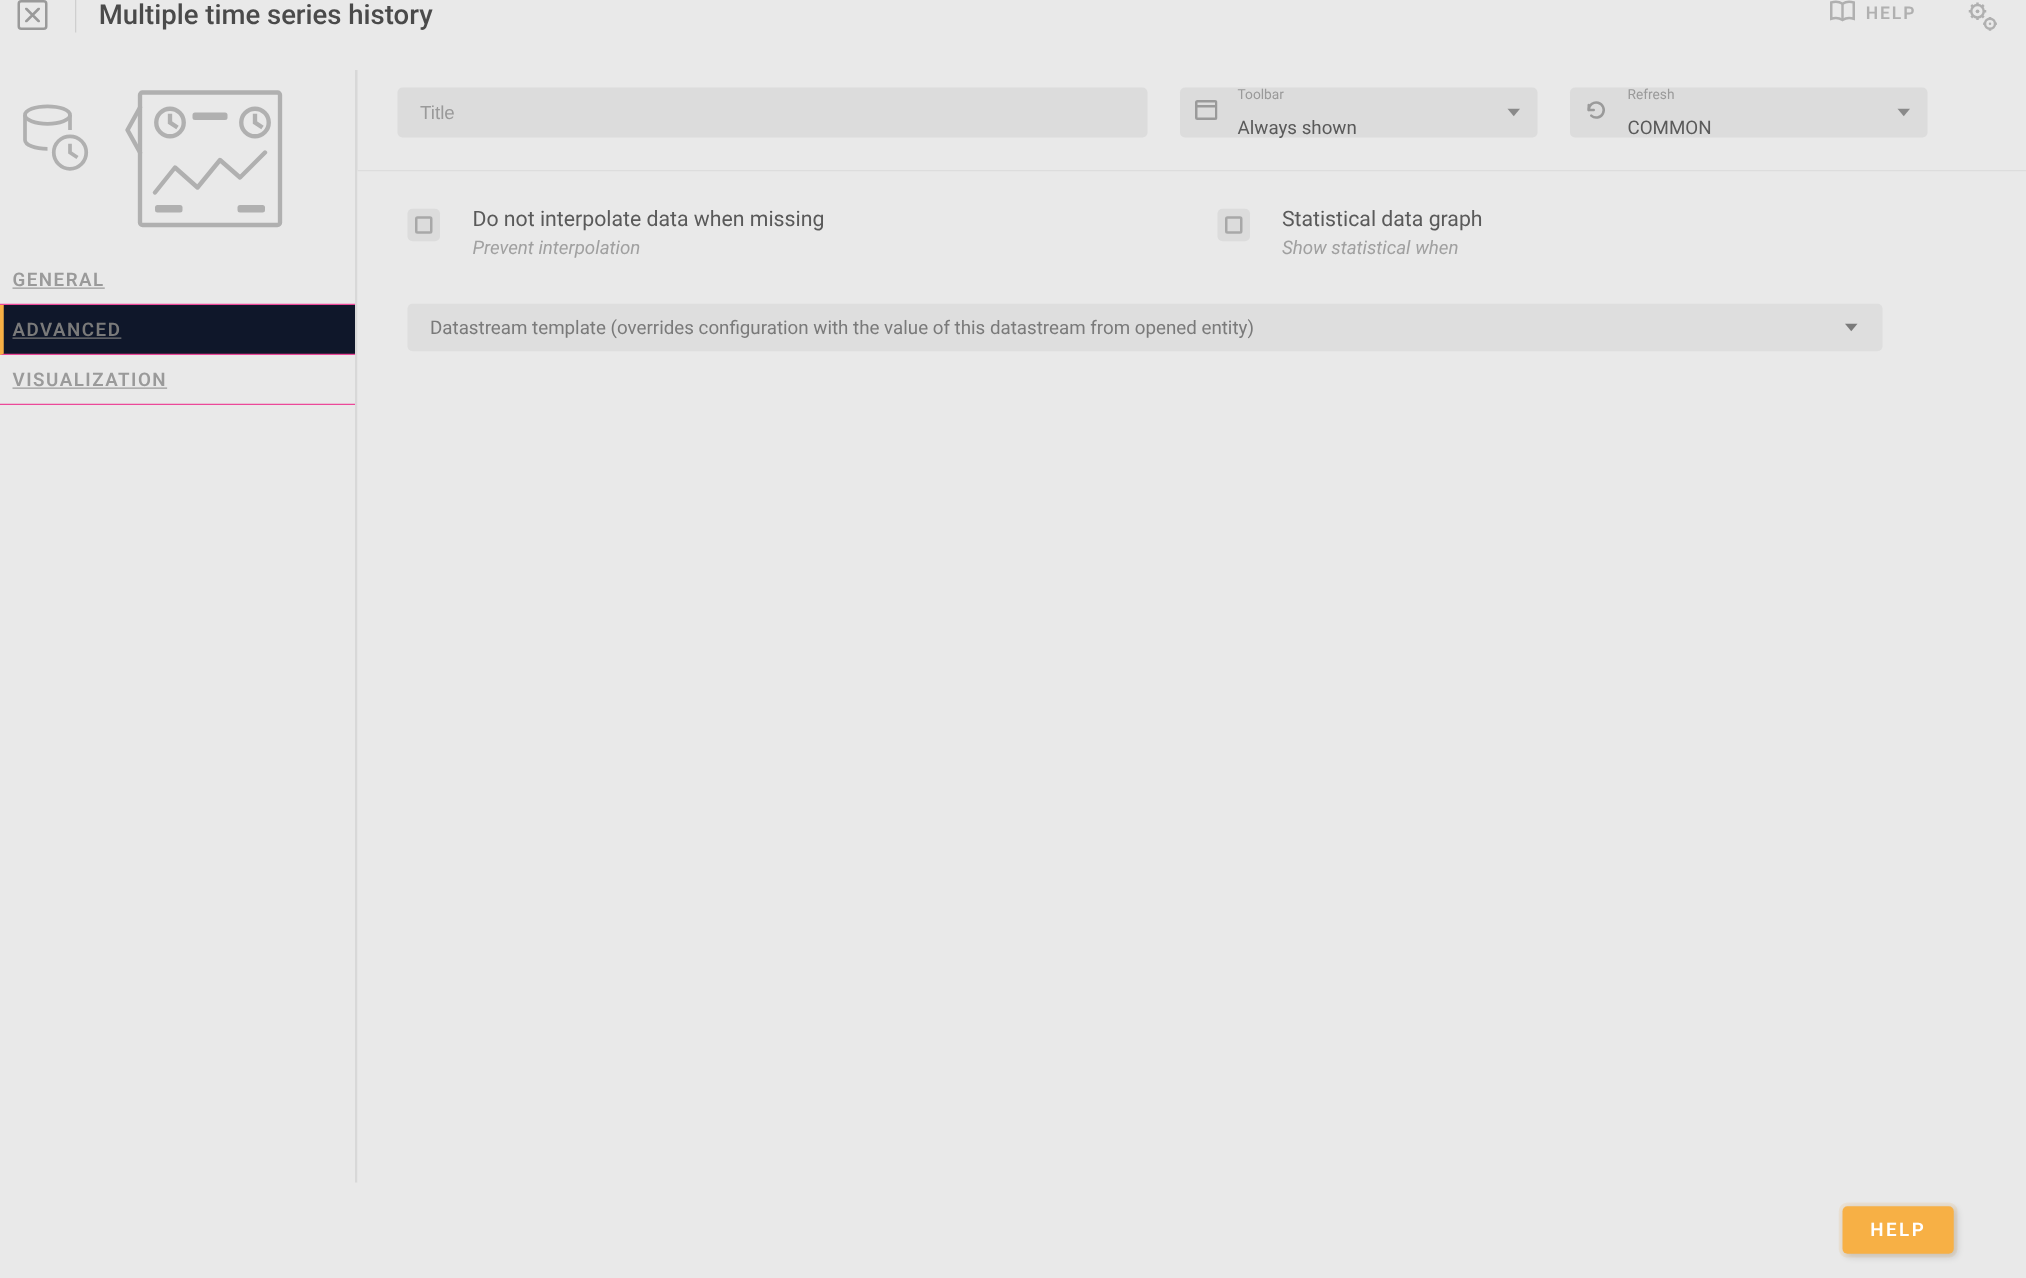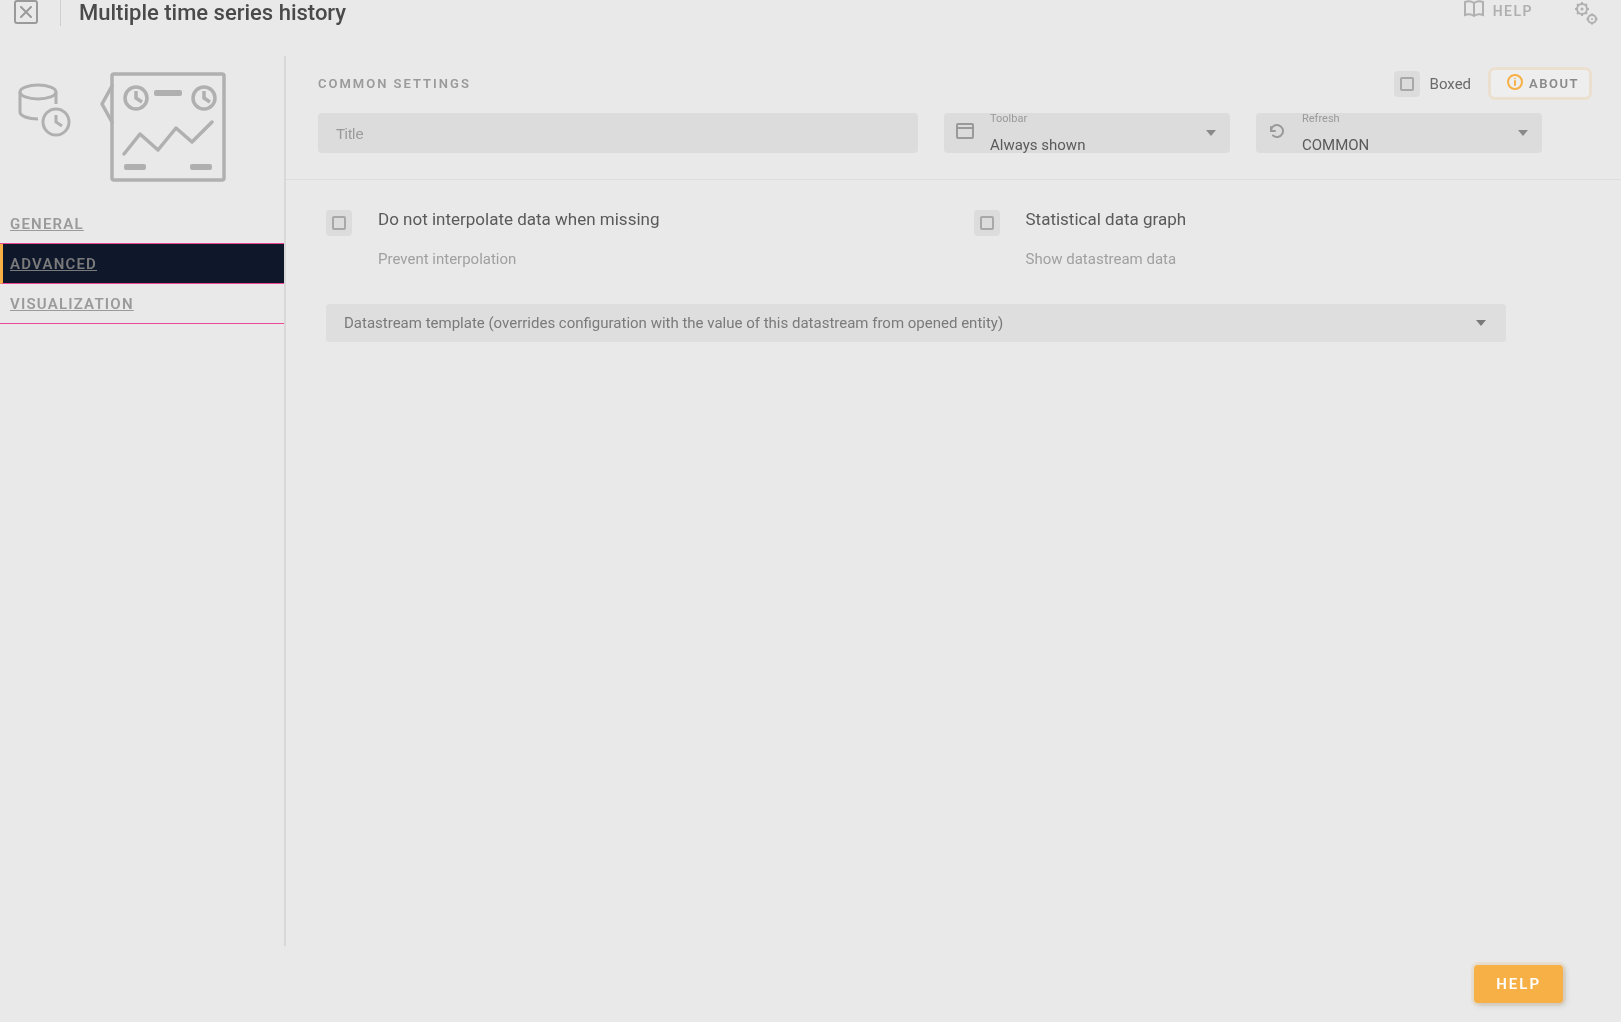--- a/index.html
+++ b/index.html
@@ -194,21 +194,21 @@
     grid-template-columns: 1fr 1fr;
     gap: 40px;
     margin-bottom: 36px;
   }
   .option {
     display: flex; align-items: flex-start;
   }
   .option .checkbox-square { margin-top: 2px; }
   .option-text { margin-left: 26px; }
   .option-title { font-size: 17px; color: #5a5a5a; line-height: 1.3; }
-  .option-sub { font-size: 15px; color: #a0a0a0; margin-top: 20px; }
+  .option-sub { font-size: 15px; color: #a0a0a0; margin-top: 2px; font-style: italic; }
 
   .datastream-select {
     background: #dedede;
     border-radius: 4px;
     height: 38px;
     display:flex; align-items:center;
     padding: 0 18px;
     position: relative;
     cursor: pointer;
     width: 100%;
@@ -307,40 +307,20 @@
   <div class="nav-item active">
     <span>ADVANCED</span>
   </div>
   <div class="nav-item">
     <span>VISUALIZATION</span>
   </div>
 </div>
 
 <div class="content">
   <div class="common-row">
-    <div class="common-header">
-      <div class="common-header-title">COMMON SETTINGS</div>
-      <div class="common-header-spacer"></div>
-      <div class="boxed-group">
-        <div class="checkbox-square">
-          <div class="checkbox-inner"></div>
-        </div>
-        <div class="boxed-label">Boxed</div>
-      </div>
-      <div class="about-chip">
-        <span>
-          <svg width="16" height="16" viewBox="0 0 16 16" style="fill:none;stroke:#f7b045;stroke-width:2">
-            <circle cx="8" cy="8" r="7"></circle>
-            <path d="M8 11 L8 7" stroke-linecap="round"></path>
-            <circle cx="8" cy="4.5" r="0.8" fill="#f7b045" stroke="none"></circle>
-          </svg>
-        </span>
-        <span>ABOUT</span>
-      </div>
-    </div>
 
     <div class="fields-row">
       <div class="field">
         <input type="text" placeholder="Title" style="">
       </div>
 
       <div class="select-field">
         <span class="select-icon">
           <svg width="18" height="16" viewBox="0 0 18 16" style="fill:none;stroke:#9a9a9a;stroke-width:2">
             <rect x="1" y="1" width="16" height="14" rx="1"></rect>
@@ -380,21 +360,21 @@
           <div class="option-title">Do not interpolate data when missing</div>
           <div class="option-sub">Prevent interpolation</div>
         </div>
       </div>
       <div class="option">
         <div class="checkbox-square">
           <div class="checkbox-inner"></div>
         </div>
         <div class="option-text">
           <div class="option-title">Statistical data graph</div>
-          <div class="option-sub">Show datastream data</div>
+          <div class="option-sub">Show statistical when</div>
         </div>
       </div>
     </div>
 
     <div class="datastream-select">
       <div class="datastream-placeholder">Datastream template (overrides configuration with the value of this datastream from opened entity)</div>
       <div class="select-caret"></div>
     </div>
   </div>
 </div>

